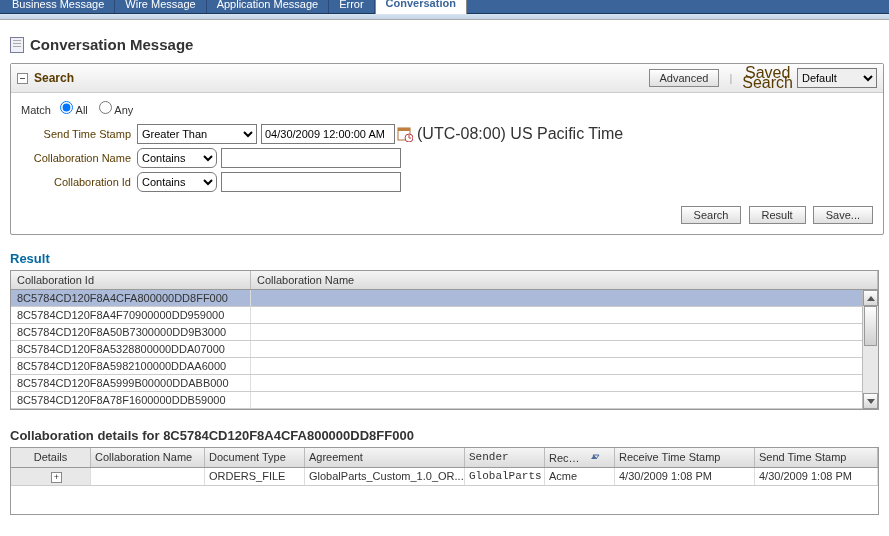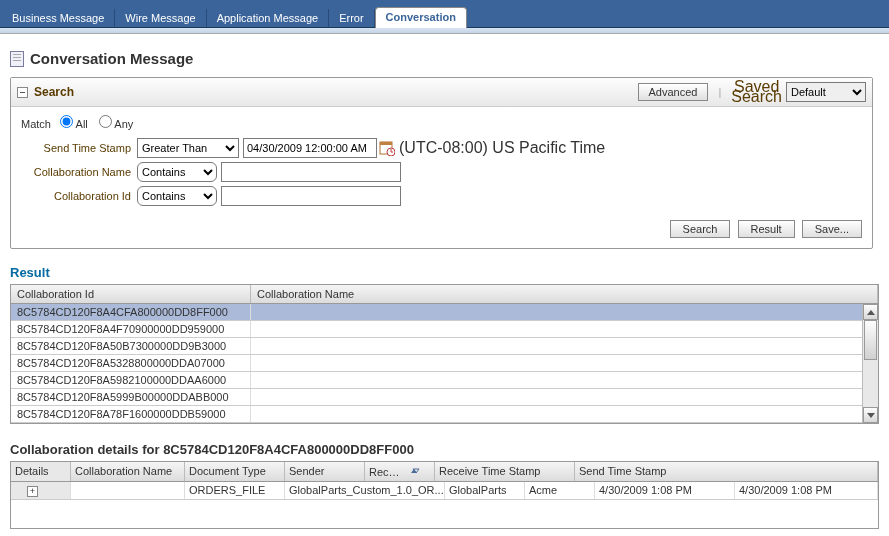--- a/index.html
+++ b/index.html
@@ -1,38 +1,38 @@
 <!DOCTYPE html>
 <html><head>
 <meta charset="utf-8">
 <style>
 * { box-sizing: border-box; margin: 0; padding: 0; }
 body { font-family: Tahoma, Arial, sans-serif; font-size: 11px; color: #333; background: #fff; width: 889px; }
-.tabs { background: #3A649A; display: flex; align-items: flex-end; height: 28px; padding-left: 2px; border-bottom: 1px solid #1a3a5c; }
+.tabs { background: #3A649A; display: flex; align-items: flex-end; height: 14px; padding-left: 2px; border-bottom: 1px solid #1a3a5c; }
 .tab { color: #fff; padding: 3px 10px 3px 10px; font-size: 11px; cursor: pointer; border-right: 1px solid #2a4a7a; position: relative; }
 .tab.active { background: #fff; color: #3A649A; font-weight: bold; border-radius: 4px 4px 0 0; border: 1px solid #888; border-bottom: none; margin-bottom: -1px; padding-bottom: 5px; }
 .subheader { background: linear-gradient(#d8e4f0, #c4d4e8); height: 6px; border-bottom: 1px solid #aaa; }
 .page-title { display: flex; align-items: center; padding: 16px 10px 10px 10px; font-size: 15px; font-weight: bold; color: #333; }
 .page-title .doc-icon { width: 14px; height: 16px; border: 1px solid #7a7a9a; background: #f0f0f8; margin-right: 6px; position: relative; }
 .page-title .doc-icon::before { content: ""; position: absolute; top: 2px; left: 2px; right: 2px; height: 1px; background: #aaa; box-shadow: 0 3px 0 #aaa, 0 6px 0 #aaa; }
-.search-panel { margin: 0 16px 10px 10px; border: 1px solid #999; border-radius: 2px; }
+.search-panel { margin: 0 5px 10px 10px; border: 1px solid #999; border-radius: 2px; }
 .search-header { background: linear-gradient(#fdfdfd,#e8e8e8); border-bottom: 1px solid #ccc; padding: 4px 6px; display: flex; align-items: center; }
 .collapse-box { width: 11px; height: 11px; border: 1px solid #888; background: #fff; margin-right: 6px; display: flex; align-items: center; justify-content: center; cursor: pointer; }
 .collapse-box::before { content: ""; width: 5px; height: 1px; background: #555; }
 .search-header-title { font-weight: bold; color: #5a3b00; font-size: 12px; flex: 1; }
 .adv-btn { background: linear-gradient(#fff,#e0e0e0); border: 1px solid #888; padding: 2px 10px; font-size: 11px; cursor: pointer; color: #333; }
 .sep { color: #aaa; margin: 0 10px; }
 .saved-label { color: #5a3b00; font-size: 16px; text-align: center; line-height: 10px; margin-right: 4px; }
 .saved-select { font-size: 11px; border: 1px solid #7a7a7a; height: 20px; width: 80px; }
 .search-body { padding: 8px 10px 10px 10px; }
 .match-row { margin-bottom: 8px; color: #333; }
 .match-row label { margin-right: 8px; }
 .field-row { display: flex; align-items: center; margin-bottom: 4px; }
 .field-label { width: 110px; text-align: right; margin-right: 6px; color: #5a3b00; }
-.op-select { font-size: 11px; border: 1px solid #7a7a7a; height: 20px; width: 102px; margin-right: 4px; background: #fff; }
+.op-select { font-size: 11px; border: 1px solid #7a7a7a; height: 20px; width: 120px; margin-right: 4px; background: #fff; }
 .op-select.narrow { width: 80px; border-radius: 6px; }
 .val-input { font-size: 11px; border: 1px solid #7a7a7a; height: 20px; width: 180px; padding: 0 3px; background: #fff; }
 .val-input.date { width: 134px; margin-right: 2px; }
 .cal-icon { width: 16px; height: 16px; display: inline-block; vertical-align: middle; margin-right: 4px; cursor: pointer; }
 .tz-text { color: #333; font-size: 16px; }
 .search-footer { text-align: right; padding-top: 10px; }
 .btn { background: linear-gradient(#fff,#e0e0e0); border: 1px solid #888; padding: 2px 12px; font-size: 11px; cursor: pointer; color: #333; margin-left: 4px; }
 .section-title { font-size: 13px; font-weight: bold; padding: 6px 10px 4px 10px; color: #0369a1; }
 .result-grid { margin: 0 10px 10px 10px; border: 1px solid #999; position: relative; }
 .grid-header { display: flex; background: linear-gradient(#f5f5f5,#dcdcdc); border-bottom: 1px solid #999; font-size: 11px; color: #333; }
@@ -48,25 +48,25 @@
 .scroll-up::before { content: ""; border-left: 4px solid transparent; border-right: 4px solid transparent; border-bottom: 5px solid #555; }
 .scroll-down { position: absolute; bottom: 0; left: 0; right: 0; }
 .scroll-down::before { content: ""; border-left: 4px solid transparent; border-right: 4px solid transparent; border-top: 5px solid #555; }
 .scroll-thumb { position: absolute; top: 16px; left: 1px; right: 1px; height: 40px; background: linear-gradient(#fdfdfd,#d0d0d0); border: 1px solid #999; cursor: pointer; }
 .details-title { font-size: 13px; font-weight: bold; padding: 8px 10px 4px 10px; color: #333; }
 .details-grid { margin: 0 10px 10px 10px; border: 1px solid #999; }
 .dg-header { display: flex; background: linear-gradient(#f5f5f5,#dcdcdc); border-bottom: 1px solid #999; font-size: 11px; }
 .dg-header .dcol { padding: 3px 4px; border-right: 1px solid #bbb; overflow: hidden; white-space: nowrap; }
 .dg-row { display: flex; border-bottom: 1px solid #ccc; font-size: 11px; }
 .dg-row .dcell { padding: 2px 4px; border-right: 1px solid #ddd; overflow: hidden; white-space: nowrap; }
-.dc-details { width: 60px; background: #e8e8e8; }
+.dc-details { width: 80px; background: #e8e8e8; text-align: center; }
 .dc-cname { width: 114px; }
 .dc-doctype { width: 100px; }
 .dc-agree { width: 160px; }
-.dc-sender { width: 80px; }
+.dc-sender { width: 80px; font-family: Liberation Mono, monospace; }
 .dc-recv { width: 70px; }
 .dc-rts { width: 140px; }
 .dc-sts { flex: 1; }
 .sort-icon { display: inline-block; vertical-align: middle; margin-left: 2px; }
 .expand-icon { display: inline-flex; align-items: center; justify-content: center; width: 11px; height: 11px; border: 1px solid #888; background: #fff; font-size: 9px; line-height: 9px; cursor: pointer; margin-left: 12px; }
 .dg-blank { height: 28px; }
 </style>
 </head>
 <body>
 
@@ -185,20 +185,21 @@
 </div>
 
 <div class="details-title">
   <span>Collaboration details for </span><span>8C5784CD120F8A4CFA800000DD8FF000</span>
 </div>
 <div class="details-grid">
   <div class="dg-header">
     <div class="dcol dc-details">Details</div>
     <div class="dcol dc-cname">Collaboration Name</div>
     <div class="dcol dc-doctype">Document Type</div>
+    <div class="dcol dc-agree">Agreement</div>
     <div class="dcol dc-sender">Sender</div>
     <div class="dcol dc-recv">
       <span style="text-overflow:ellipsis; overflow:hidden; display:inline-block; max-width:36px; vertical-align:middle;">Receiver</span><span class="sort-icon"><svg width="16" height="10" viewBox="0 0 16 10">
             <path d="M4 7 L7 3 L10 7 Z" fill="#4a6a9a"></path>
             <path d="M6 3 L9 7 L12 3 Z" fill="none" stroke="#4a6a9a"></path>
           </svg></span>
     </div>
     <div class="dcol dc-rts">Receive Time Stamp</div>
     <div class="dcol dc-sts">Send Time Stamp</div>
   </div>

